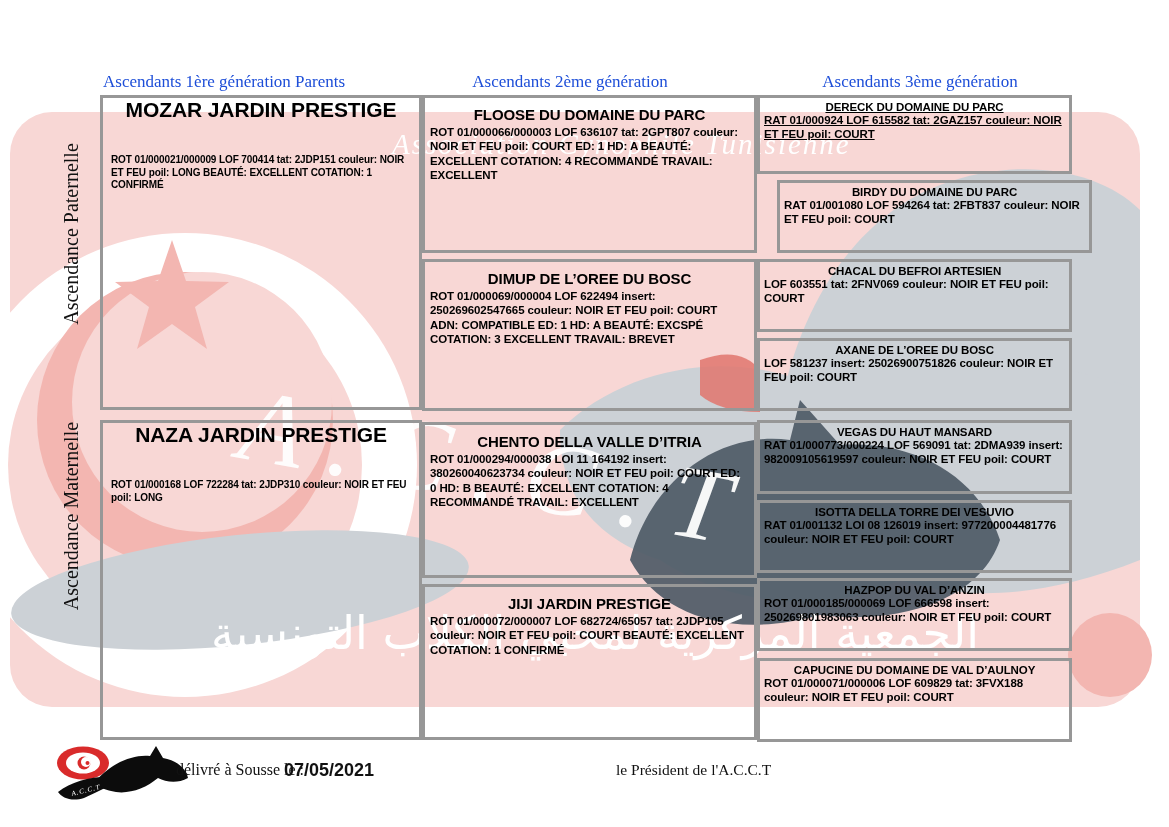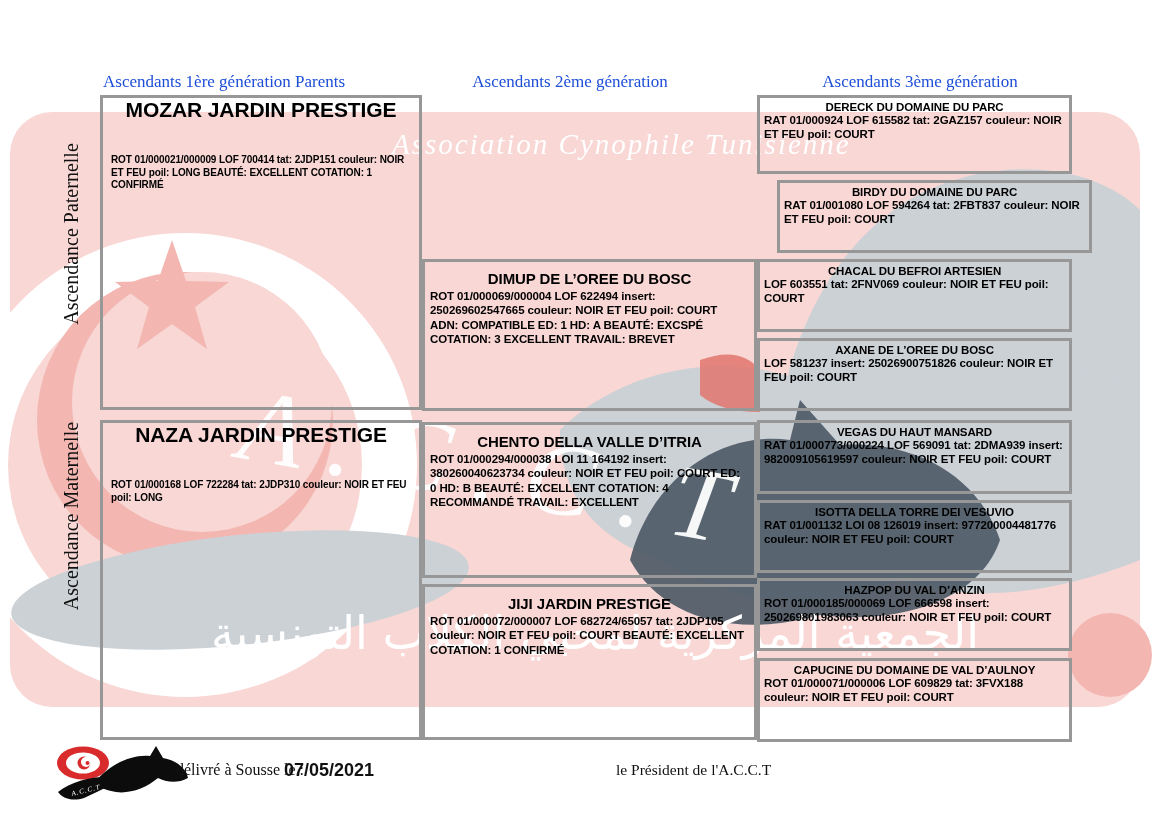--- a/index.html
+++ b/index.html
@@ -79,34 +79,38 @@
 
   <div class="box g1" style="left:100px;top:95px;width:322px;height:315px;">
     <div class="title">MOZAR JARDIN PRESTIGE</div>
     <div class="details">ROT 01/000021/000009 LOF 700414 tat: 2JDP151 couleur: NOIR ET FEU poil: LONG BEAUTÉ: EXCELLENT COTATION: 1 CONFIRMÉ</div>
   </div>
   <div class="box g1" style="left:100px;top:420px;width:322px;height:320px;">
     <div class="title">NAZA JARDIN PRESTIGE</div>
     <div class="details">ROT 01/000168 LOF 722284 tat: 2JDP310 couleur: NOIR ET FEU poil: LONG</div>
   </div>
 
+  <div class="box g2" style="left:422px;top:95px;width:335px;height:158px;">
+    <div class="title">FLOOSE DU DOMAINE DU PARC</div>
+    <div class="details">ROT 01/000066/000003 LOF 636107 tat: 2GPT807 couleur: NOIR ET FEU poil: COURT ED: 1 HD: A BEAUTÉ: EXCELLENT COTATION: 4 RECOMMANDÉ TRAVAIL: EXCELLENT</div>
+  </div>
   <div class="box g2" style="left:422px;top:259px;width:335px;height:152px;">
     <div class="title">DIMUP DE L’OREE DU BOSC</div>
     <div class="details">ROT 01/000069/000004 LOF 622494 insert: 250269602547665 couleur: NOIR ET FEU poil: COURT ADN: COMPATIBLE ED: 1 HD: A BEAUTÉ: EXCSPÉ COTATION: 3 EXCELLENT TRAVAIL: BREVET</div>
   </div>
   <div class="box g2" style="left:422px;top:422px;width:335px;height:156px;">
     <div class="title">CHENTO DELLA VALLE D’ITRIA</div>
     <div class="details">ROT 01/000294/000038 LOI 11 164192 insert: 380260040623734 couleur: NOIR ET FEU poil: COURT ED: 0 HD: B BEAUTÉ: EXCELLENT COTATION: 4 RECOMMANDÉ TRAVAIL: EXCELLENT</div>
   </div>
   <div class="box g2" style="left:422px;top:584px;width:335px;height:156px;">
     <div class="title">JIJI JARDIN PRESTIGE</div>
     <div class="details">ROT 01/000072/000007 LOF 682724/65057 tat: 2JDP105 couleur: NOIR ET FEU poil: COURT BEAUTÉ: EXCELLENT COTATION: 1 CONFIRMÉ</div>
   </div>
 
-  <div class="box g3" style="left:757px;top:95px;width:315px;height:79px;">
+  <div class="box g3" style="left:757px;top:95px;width:315px;height:79px;text-decoration:underline;">
     <div class="title">DERECK DU DOMAINE DU PARC</div>
     <div class="details">RAT 01/000924 LOF 615582 tat: 2GAZ157 couleur: NOIR ET FEU poil: COURT</div>
   </div>
   <div class="box g3" style="left:757px;top:180px;width:315px;height:73px;margin-left:20px;">
     <div class="title">BIRDY DU DOMAINE DU PARC</div>
     <div class="details">RAT 01/001080 LOF 594264 tat: 2FBT837 couleur: NOIR ET FEU poil: COURT</div>
   </div>
   <div class="box g3" style="left:757px;top:259px;width:315px;height:73px;">
     <div class="title">CHACAL DU BEFROI ARTESIEN</div>
     <div class="details">LOF 603551 tat: 2FNV069 couleur: NOIR ET FEU poil: COURT</div>

